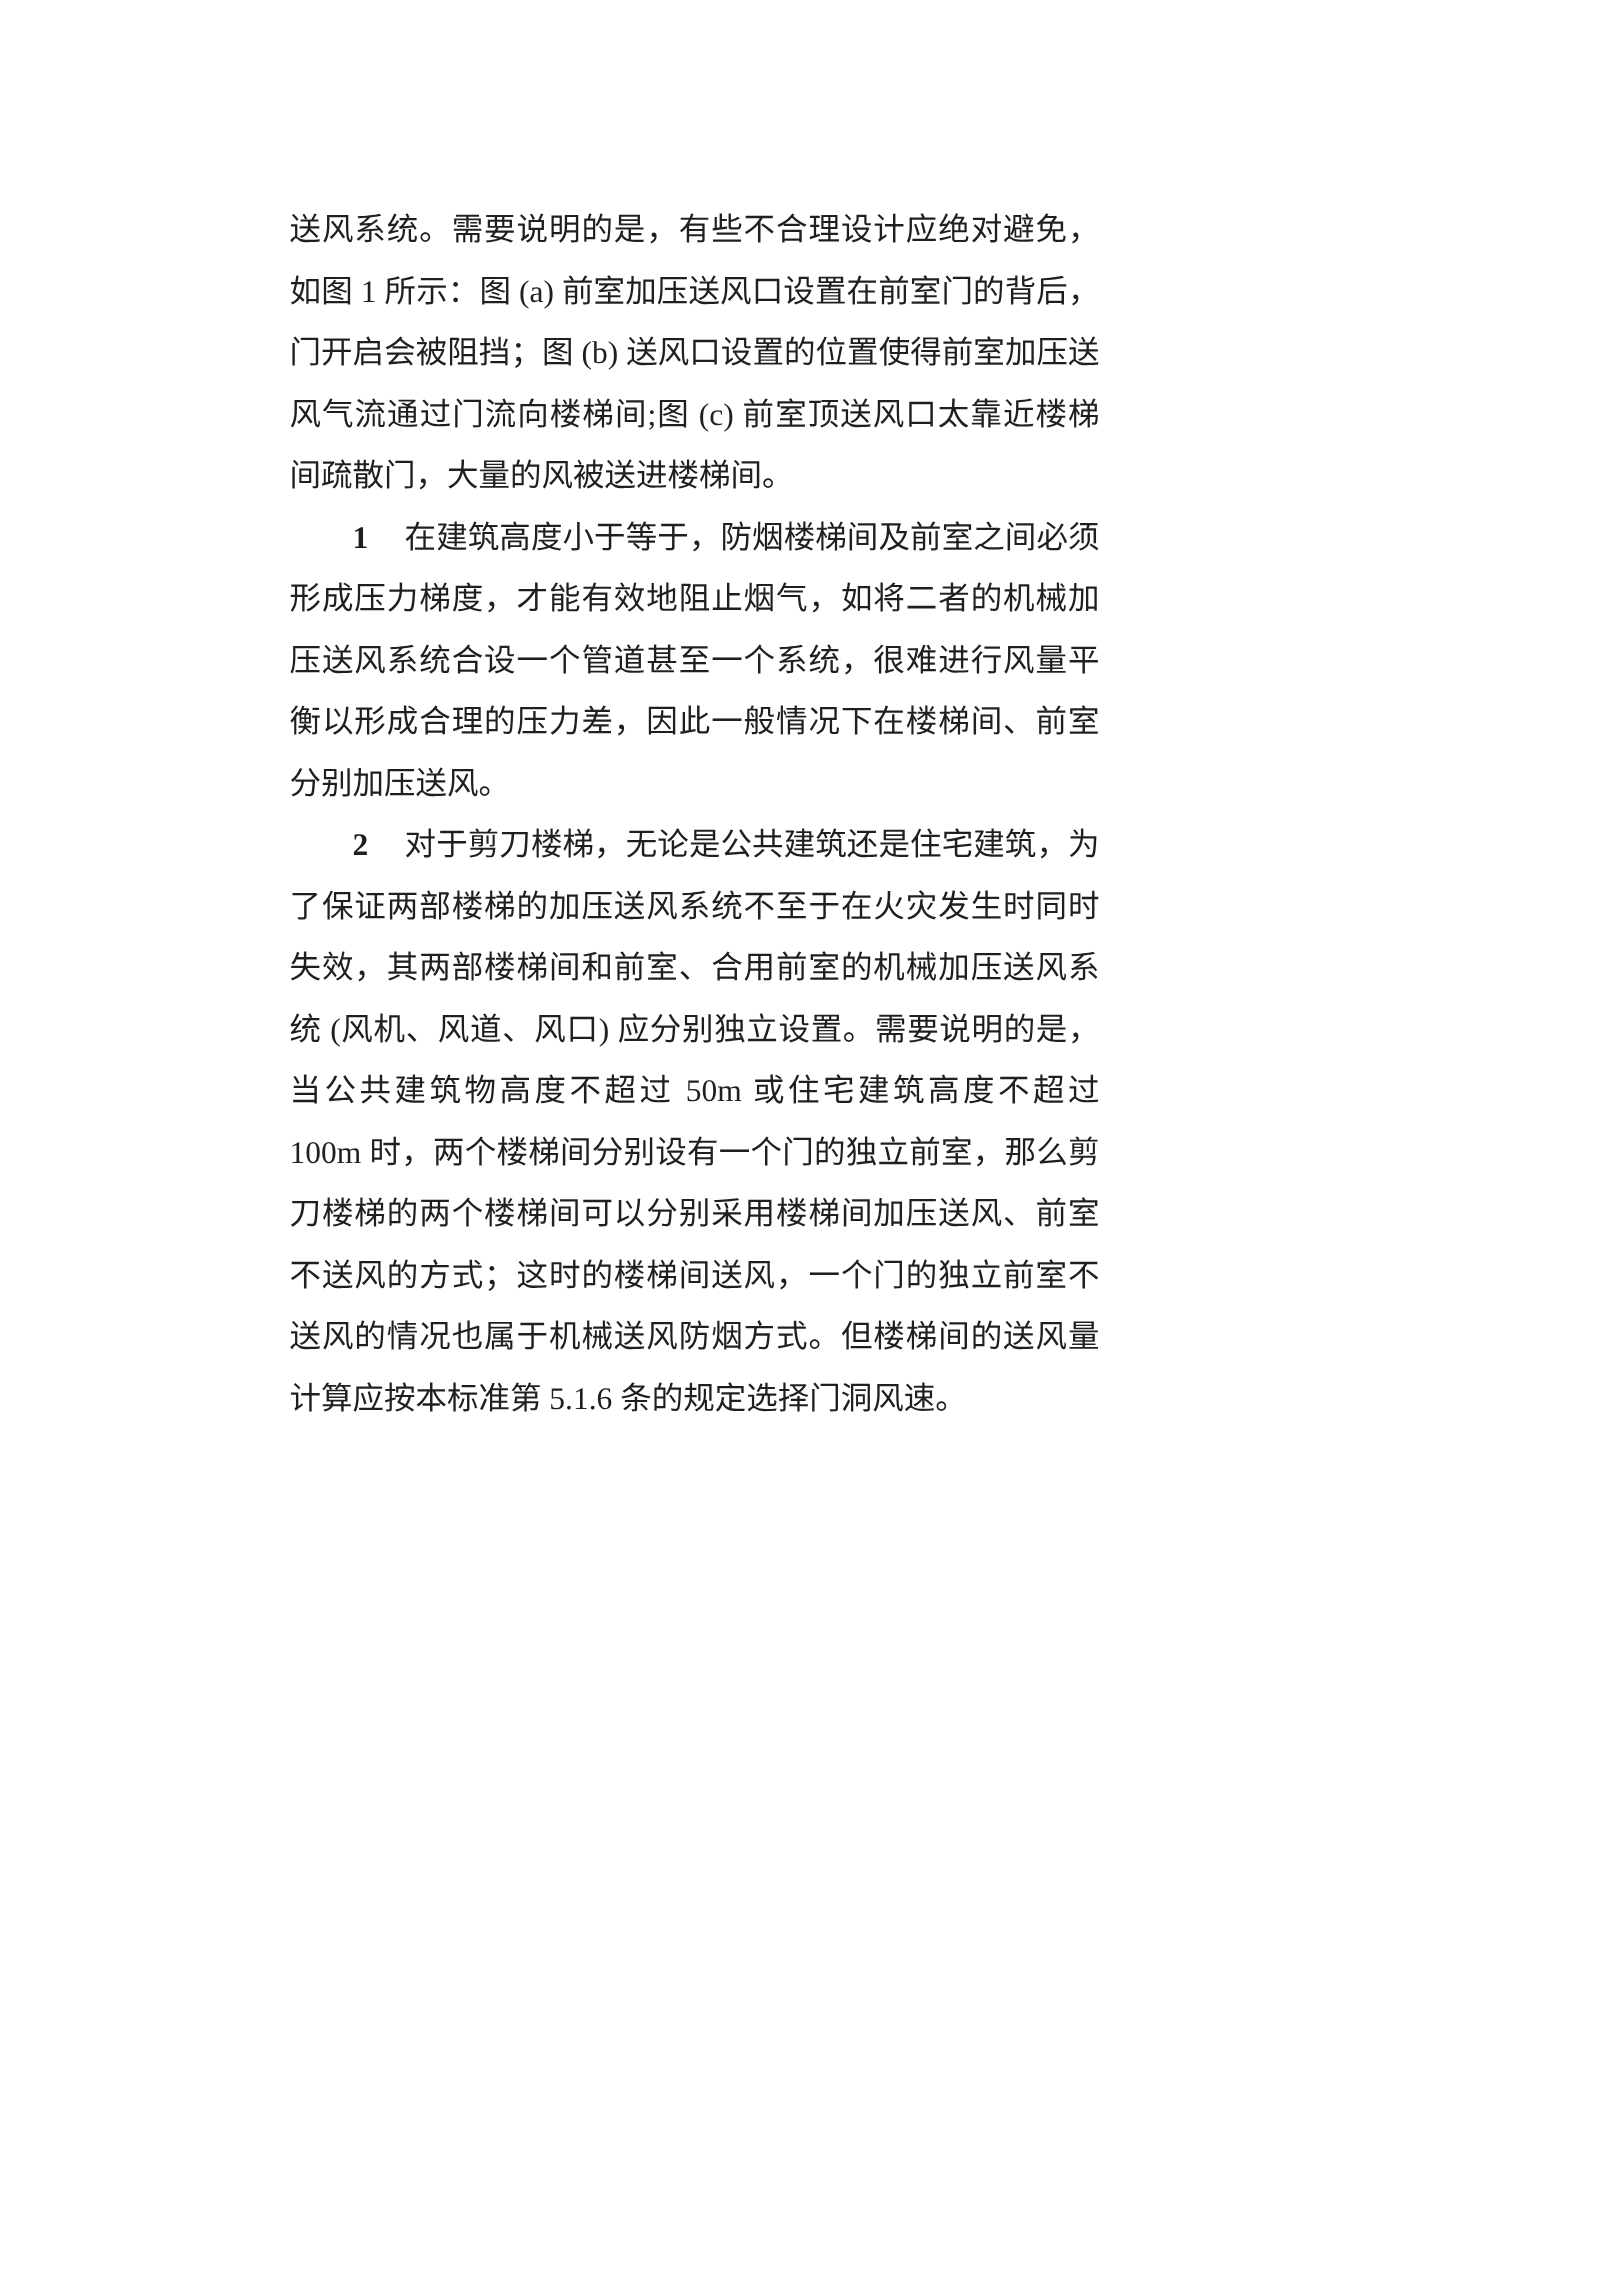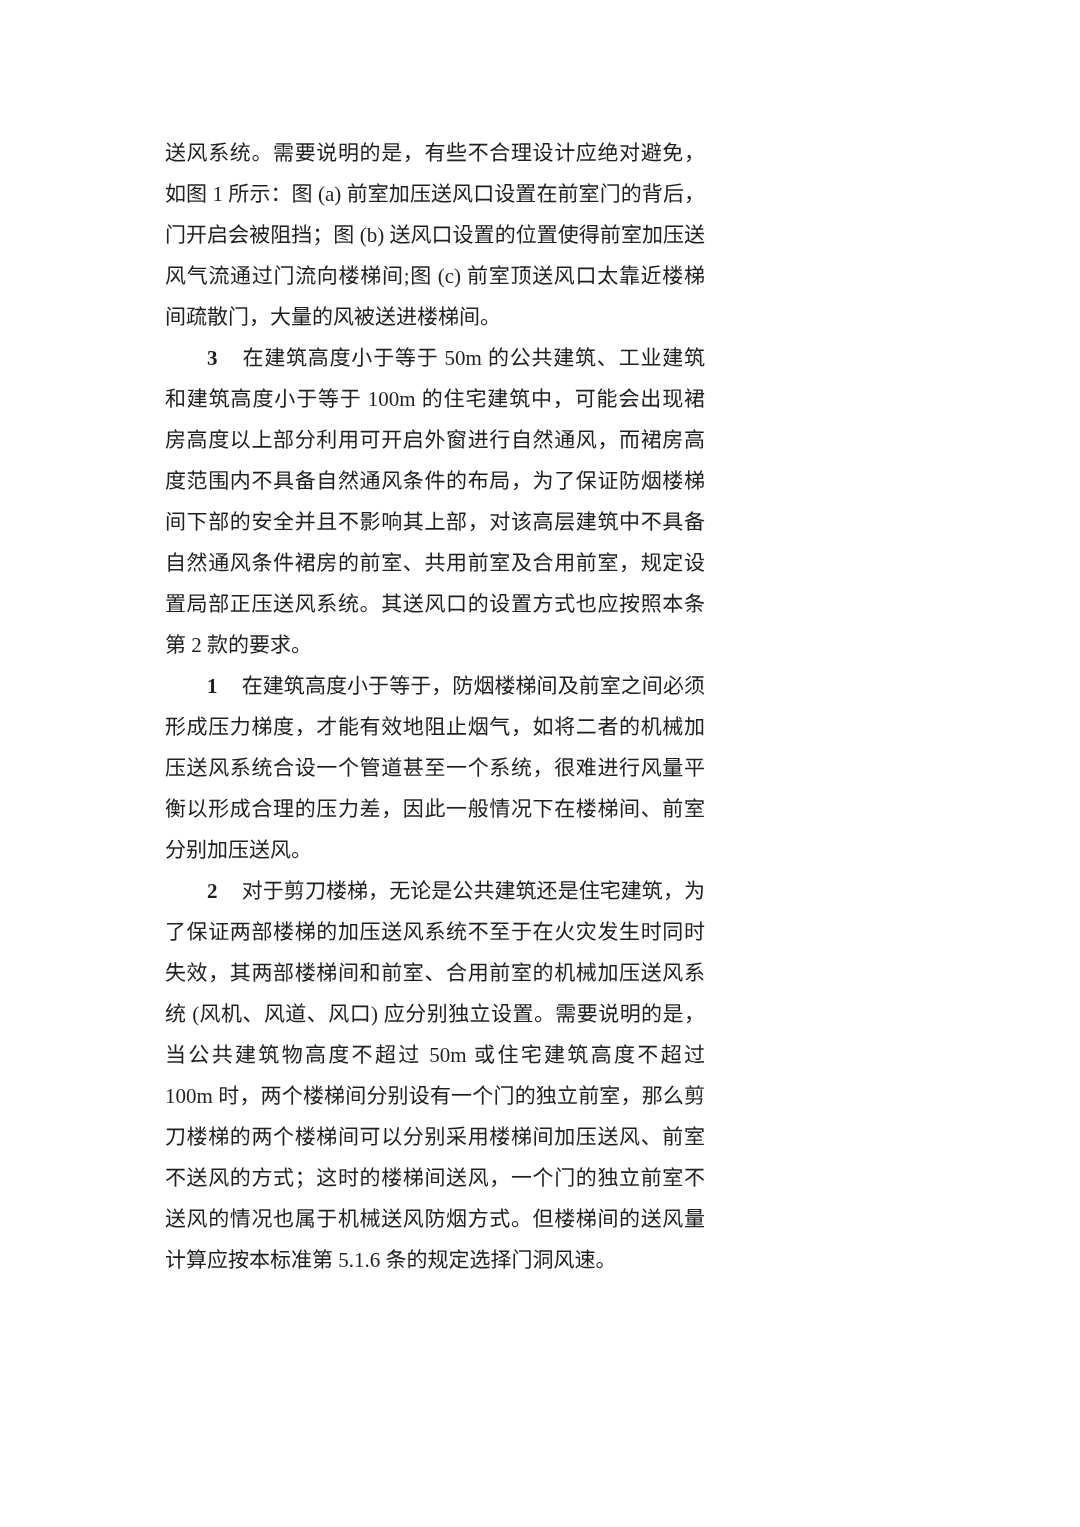--- a/index.html
+++ b/index.html
@@ -8,20 +8,21 @@
     background: #ffffff;
   }
   .page {
     position: relative;
     width: 870px;
     height: 1527px;
     background: #ffffff;
     font-family: "Liberation Serif", "DejaVu Serif", serif;
     color: #1f1f1f;
     overflow: hidden;
+    margin-left: 28px;
   }
   .content {
     position: absolute;
     left: 165px;
     right: 165px;
     top: 133px;
     font-size: 21px;
     line-height: 41px;
     text-align: justify;
     text-justify: inter-ideograph;
@@ -51,21 +52,20 @@
   }
 </style>
 </head>
 <body>
 
 <div class="page">
   <div class="content">
 
     <p class="para continuation"><span>送风系统。需要说明的是，有些不合理设计应绝对避免，如图 1 所示：图 (a) 前室加压送风口设置在前室门的背后，门开启会被阻挡；图 (b) 送风口设置的位置使得前室加压送风气流通过门流向楼梯间;图 (c) 前室顶送风口太靠近楼梯间疏散门，大量的风被送进楼梯间。</span></p>
 
-    <p class="para numbered"><span class="num-label">3</span><span>在建筑高度小于等于 50m 的公共建筑、工业建筑和建筑高度小于等于 100m 的住宅建筑中，可能会出现裙房高度以上部分利用可开启外窗进行自然通风，而裙房高度范围内不具备自然通风条件的布局，为了保证防烟楼梯间下部的安全并且不影响其上部，对该高层建筑中不具备自然通风条件裙房的前室、共用前室及合用前室，规定设置局部正压送风系统。其送风口的设置方式也应按照本条第 2 款的要求。</span></p>
 
 
     <p class="para numbered"><span class="num-label">1</span><span>在建筑高度小于等于，防烟楼梯间及前室之间必须形成压力梯度，才能有效地阻止烟气，如将二者的机械加压送风系统合设一个管道甚至一个系统，很难进行风量平衡以形成合理的压力差，因此一般情况下在楼梯间、前室分别加压送风。</span></p>
 
     <p class="para numbered"><span class="num-label">2</span><span>对于剪刀楼梯，无论是公共建筑还是住宅建筑，为了保证两部楼梯的加压送风系统不至于在火灾发生时同时失效，其两部楼梯间和前室、合用前室的机械加压送风系统 (风机、风道、风口) 应分别独立设置。需要说明的是，当公共建筑物高度不超过 50m 或住宅建筑高度不超过 100m 时，两个楼梯间分别设有一个门的独立前室，那么剪刀楼梯的两个楼梯间可以分别采用楼梯间加压送风、前室不送风的方式；这时的楼梯间送风，一个门的独立前室不送风的情况也属于机械送风防烟方式。但楼梯间的送风量计算应按本标准第 5.1.6 条的规定选择门洞风速。</span></p>
 
   </div>
 
   <div class="page-number">19</div>
 </div>

